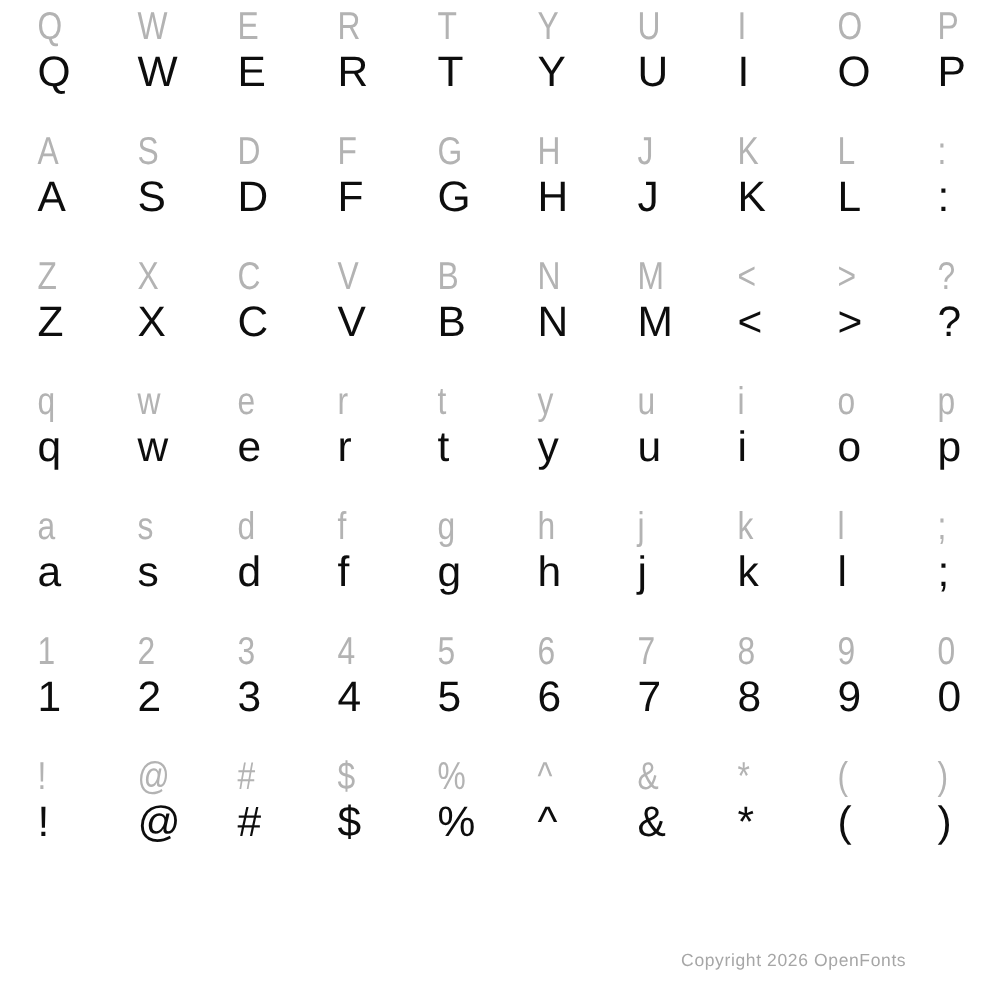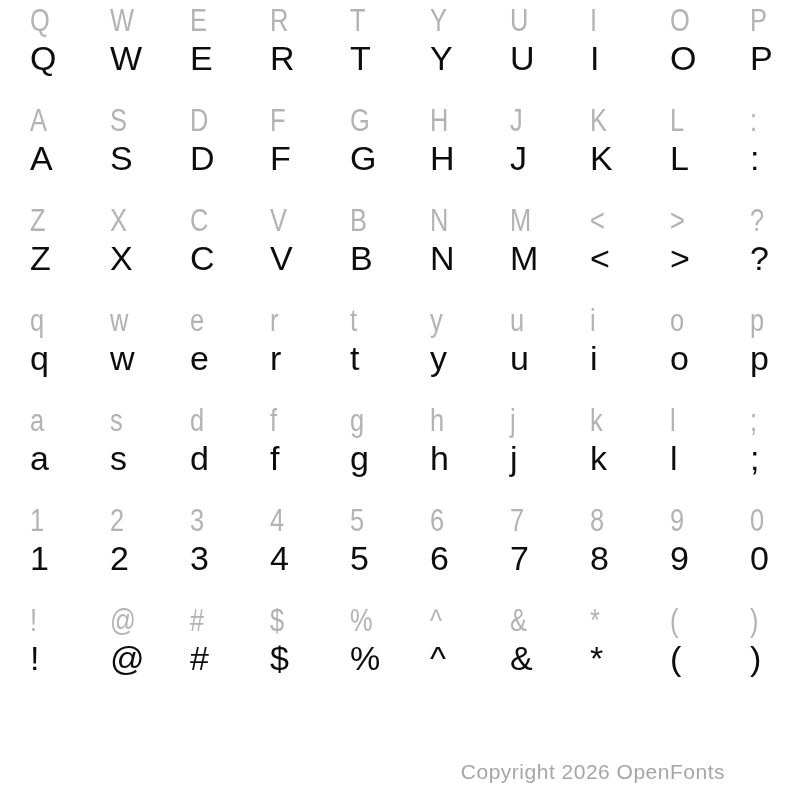--- a/index.html
+++ b/index.html
@@ -53,21 +53,21 @@
     line-height: 1;
   }
   .char-row.gray .char-cell {
     transform: scaleX(0.82);
     transform-origin: 0 100%;
   }
   .copyright {
     position: absolute;
     top: 760px;
     right: 75px;
-    font-size: 21px;
+    font-size: 14px;
     letter-spacing: 0.5px;
     color: var(--copyright-color, #a6a6a6);
   }
 </style>
 </head>
 <body style="--gray-color: #b3b3b3; --black-color: #0d0d0d; --copyright-color: #a6a6a6;">
 
 <div class="specimen-grid" id="grid">
     <div class="char-group">
       <div class="char-row gray"><span class="char-cell">Q</span><span class="char-cell">W</span><span class="char-cell">E</span><span class="char-cell">R</span><span class="char-cell">T</span><span class="char-cell">Y</span><span class="char-cell">U</span><span class="char-cell">I</span><span class="char-cell">O</span><span class="char-cell">P</span></div>

